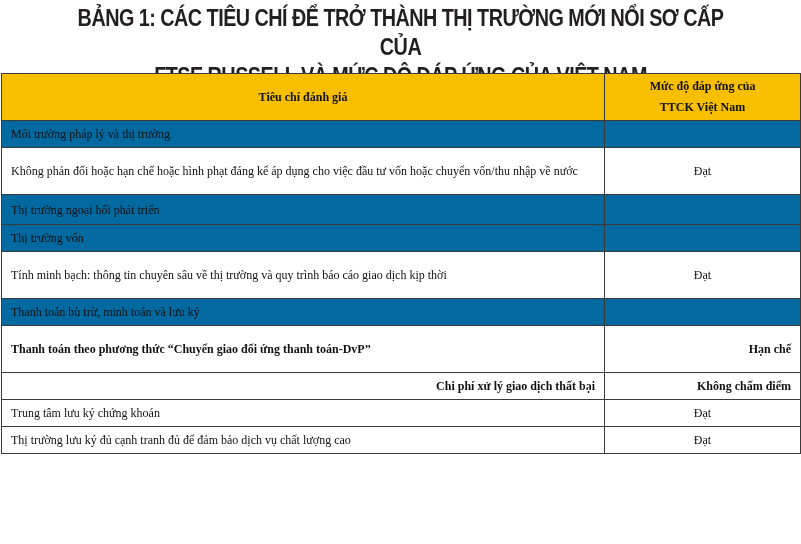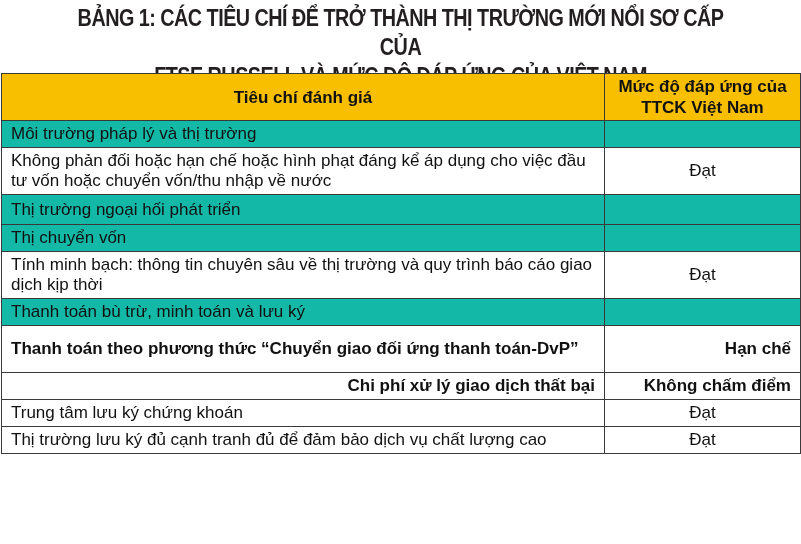--- a/index.html
+++ b/index.html
@@ -8,31 +8,31 @@
     position: absolute; left: 0; top: 4px; width: 801px;
     text-align: center;
     font-family: "Liberation Sans", sans-serif;
     font-weight: bold; font-size: 23px; line-height: 29px;
     color: #231f20; letter-spacing: -0.6px;
     transform: scaleX(0.86); transform-origin: center top;
   }
   table {
     position: absolute; left: 1px; top: 73px;
     width: 799px; border-collapse: collapse; table-layout: fixed;
-    font-family: Liberation Sans, sans-serif; font-size: 17px; color: #111;
+    font-family: Liberation Serif, serif; font-size: 12px; color: #111;
   }
   td, th { border: 1.5px solid #3a3a3a; padding: 0 9px; vertical-align: middle; }
   col.c1 { width: 603px; }
   col.c2 { width: 196px; }
   th { background: #f7bf00; font-weight: bold; text-align: center; line-height: 21px; }
   tr.head { height: 47px; }
   tr.r1 { height: 27px; }
   tr.r2 { height: 30px; }
   tr.r3 { height: 47px; }
-  tr.group td { background: #14b8a6; }
+  tr.group td { background: #0369a1; }
   td.crit { line-height: 20px; }
   td.val { text-align: center; }
   tr.bold td { font-weight: bold; text-align: right; }
   td.just { text-align: justify; text-align-last: left; }
 </style>
 </head>
 <body>
 
 <div class="title">
   <div>BẢNG 1: CÁC TIÊU CHÍ ĐỂ TRỞ THÀNH THỊ TRƯỜNG MỚI NỔI SƠ CẤP CỦA</div>
@@ -58,21 +58,21 @@
   </tr>
   <tr class="r3">
     <td class="crit">Không phản đối hoặc hạn chế hoặc hình phạt đáng kể áp dụng cho việc đầu tư vốn hoặc chuyển vốn/thu nhập về nước</td>
     <td class="val">Đạt</td>
   </tr>
   <tr class="r2 group">
     <td class="crit">Thị trường ngoại hối phát triển</td>
     <td class="val"></td>
   </tr>
   <tr class="r1 group">
-    <td class="crit">Thị chuyển vốn</td>
+    <td class="crit">Thị trường vốn</td>
     <td class="val"></td>
   </tr>
   <tr class="r3">
     <td class="crit">Tính minh bạch: thông tin chuyên sâu về thị trường và quy trình báo cáo giao dịch kịp thời</td>
     <td class="val">Đạt</td>
   </tr>
   <tr class="r1 group">
     <td class="crit">Thanh toán bù trừ, minh toán và lưu ký</td>
     <td class="val"></td>
   </tr>

